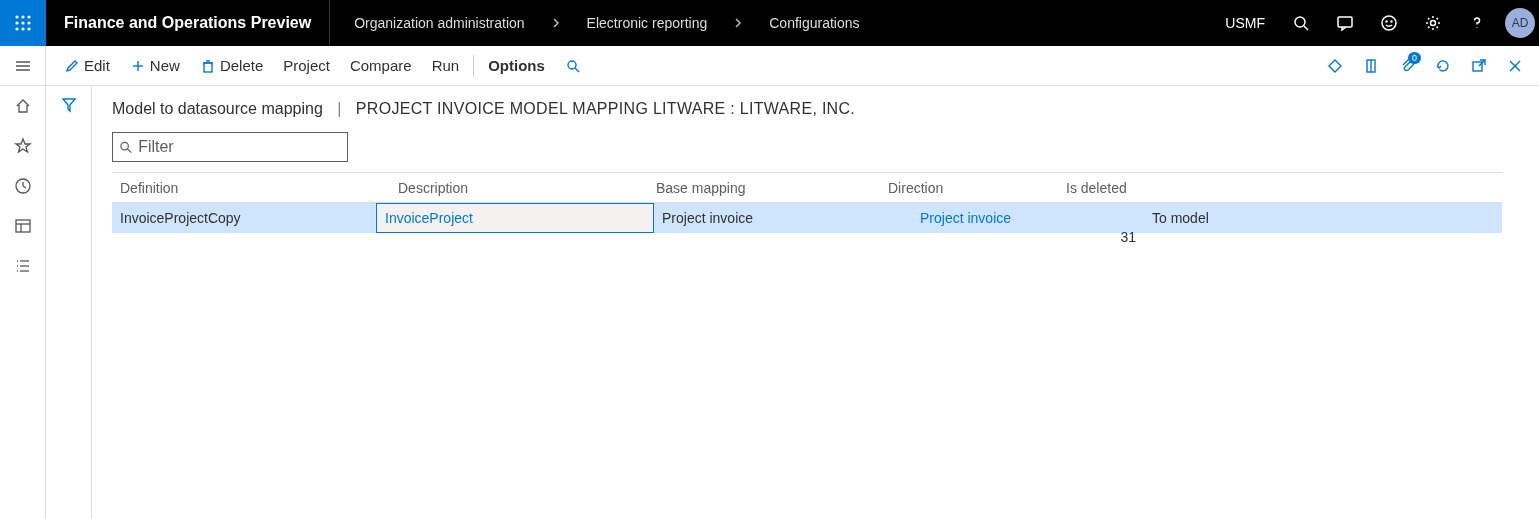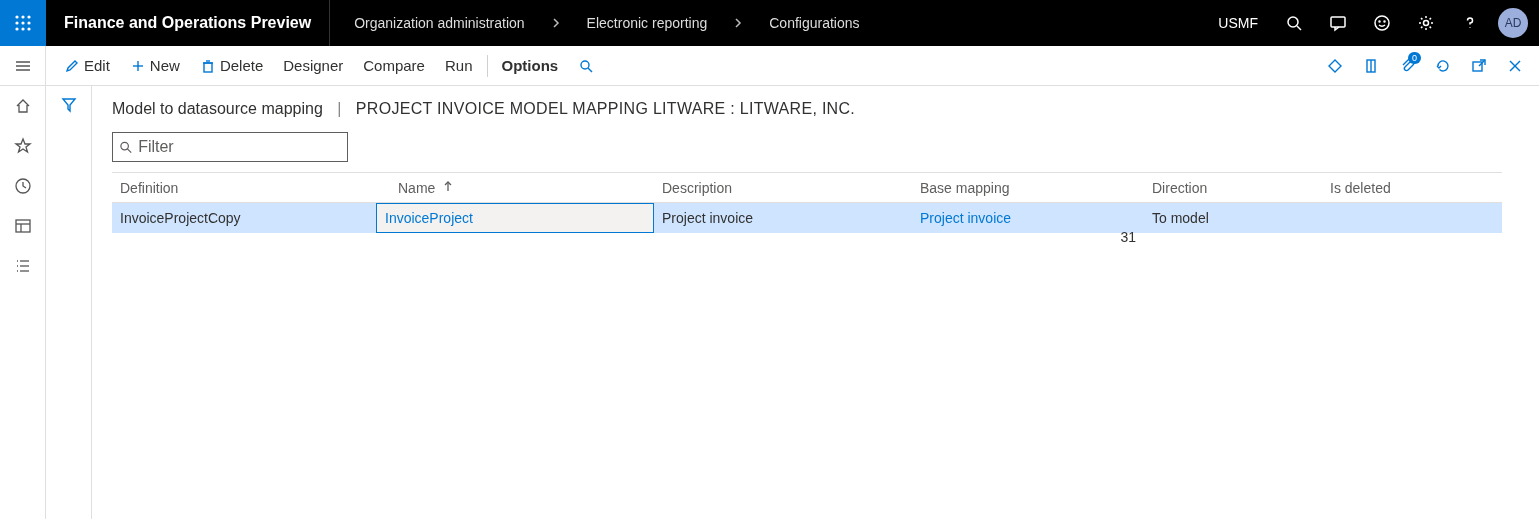--- a/index.html
+++ b/index.html
@@ -66,21 +66,21 @@
     cursor: pointer;
   }
   .topbar-icon svg { stroke: #fff; fill: none; }
   .avatar {
     width: 30px; height: 30px;
     border-radius: 50%;
     background: #9caedb;
     color: #2b3a5e;
     display: flex; align-items: center; justify-content: center;
     font-size: 12px;
-    margin: 0 11px 0 6px;
+    margin: 0 4px 0 6px;
   }
 
   
   .body-row {
     display: flex;
     height: calc(100% - 46px);
   }
   .leftrail {
     width: 46px;
     border-right: 1px solid #e1dfdd;
@@ -374,21 +374,21 @@
       </div>
       <div class="act">
         <svg width="16" height="16" viewBox="0 0 16 16" stroke-width="1.4" fill="none">
             <rect x="4" y="5" width="8" height="9"></rect>
             <line x1="3" y1="5" x2="13" y2="5"></line>
             <line x1="6" y1="3" x2="10" y2="3"></line>
           </svg>
         <span>Delete</span>
       </div>
       <div class="act">
-        <span>Designer</span>
+        <span>Project</span>
       </div>
       <div class="act">
         <span>Compare</span>
       </div>
       <div class="act">
         <span>Run</span>
       </div>
       <div class="sep"></div>
       <div class="act bold">
         <span>Options</span>
@@ -460,29 +460,20 @@
           <svg width="14" height="14" viewBox="0 0 14 14" stroke-width="1.3" fill="none">
               <circle cx="6" cy="6" r="4"></circle>
               <line x1="9" y1="9" x2="13" y2="13"></line>
             </svg>
           <input type="text" placeholder="Filter" style="">
         </div>
 
         <div class="grid">
           <div class="ghdr">
             <div class="gcell c-def">Definition</div>
-            <div class="gcell c-name">
-              <span>Name</span>
-              <span class="sort-arrow">
-                <svg width="10" height="12" viewBox="0 0 10 12" stroke-width="1.3">
-                    <line x1="5" y1="11" x2="5" y2="2"></line>
-                    <polyline points="2,5 5,2 8,5" fill="none"></polyline>
-                  </svg>
-              </span>
-            </div>
             <div class="gcell c-desc">Description</div>
             <div class="gcell c-base">Base mapping</div>
             <div class="gcell c-dir">Direction</div>
             <div class="gcell c-del">Is deleted</div>
           </div>
 
           <div class="grow">
             <div class="gcell c-name">InvoiceProjectCopy</div>
             <div class="gcell c-def">InvoiceProject</div>
             <div class="gcell c-desc">Project invoice</div>

